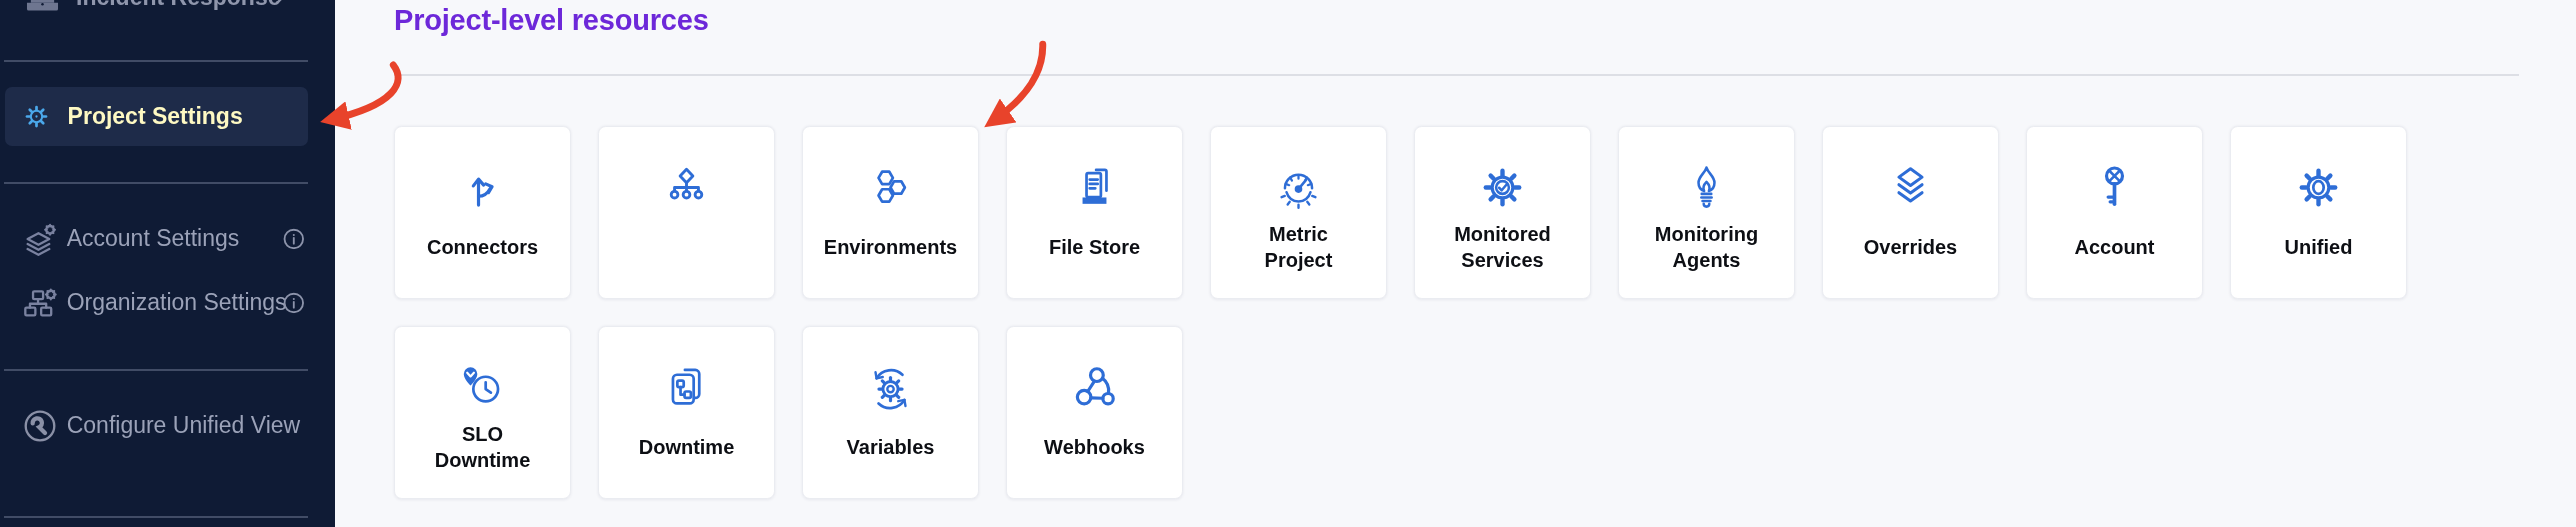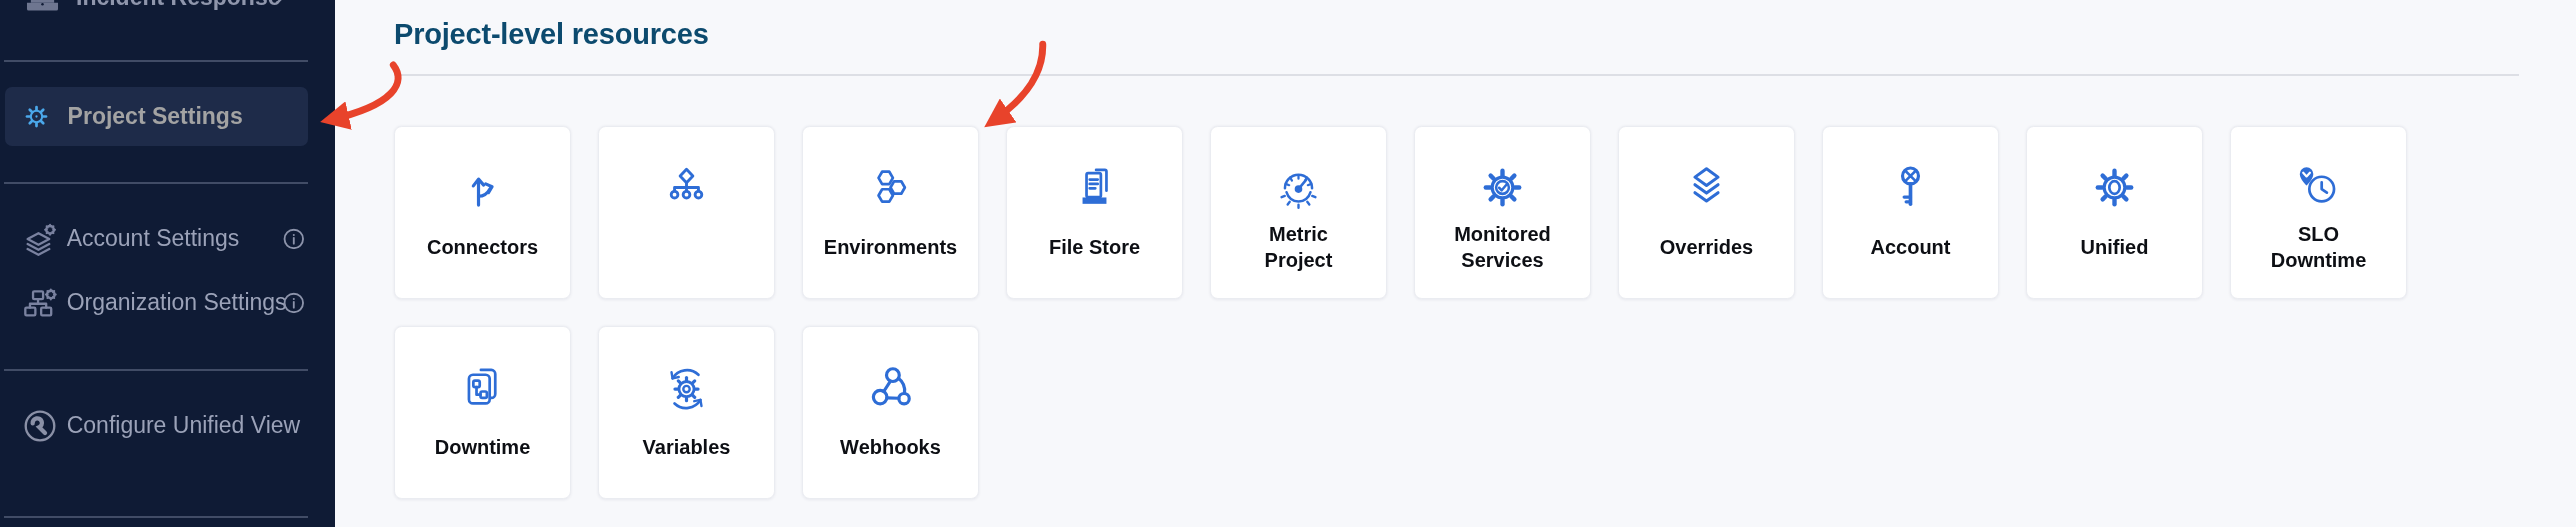--- a/index.html
+++ b/index.html
@@ -19,33 +19,33 @@
   .ir-label{
     position:absolute;top:-17px;left:76px;font-size:23px;font-weight:bold;
     color:#8F96AC;line-height:28px;white-space:nowrap;
   }
   .ir-chevron{position:absolute;top:-13px;left:270px;}
   .pill{
     position:absolute;top:87px;left:4.6px;width:303px;height:59px;
     background:#1E2B49;border-radius:7px;display:flex;align-items:center;cursor:pointer;
   }
   .pill-icon{margin-left:17px;display:flex;}
-  .pill-label{margin-left:17px;font-size:23px;font-weight:bold;color:#a3a3a3;white-space:nowrap;}
+  .pill-label{margin-left:17px;font-size:23px;font-weight:bold;color:#fef9c3;white-space:nowrap;}
   .sb-row{
-    position:absolute;left:8px;width:335px;height:49px;display:flex;align-items:center;
-    color:#9BA2B8;font-size:23px;cursor:pointer;
+    position:absolute;left:0;width:335px;height:49px;display:flex;align-items:center;
+    color:#9BA2B8;font-size:23px;cursor:pointer;padding-left:8px;
   }
   .sb-row .sb-icon{margin-left:15.4px;width:34px;display:flex;justify-content:center;}
   .sb-row .sb-label{margin-left:9.3px;white-space:nowrap;}
   .sb-row .info{position:absolute;right:38px;top:50%;transform:translateY(-50%);display:flex;cursor:pointer;}
   
   .main{position:absolute;left:335px;top:0;right:0;bottom:0;background:#F7F8FB;}
   .title{
-    position:absolute;left:59px;top:18px;font-size:29px;font-weight:bold;
-    color:#0c4a6e;letter-spacing:-0.2px;white-space:nowrap;
+    position:absolute;left:59px;top:4px;font-size:29px;font-weight:bold;
+    color:#6d28d9;letter-spacing:-0.2px;white-space:nowrap;
   }
   .rule{position:absolute;left:59px;right:57px;top:74px;height:1.5px;background:#DDDFE5;}
   .grid{
     position:absolute;left:59px;top:126px;
     display:grid;grid-template-columns:repeat(10,177px);grid-auto-rows:173px;
     column-gap:37px;row-gap:40px;gap:27px;
   }
   .card{
     position:relative;background:#FFFFFF;border:0.8px solid #EAECF1;border-radius:7.7px;
     box-shadow:0 0.8px 3.1px rgba(25,35,70,.07);box-sizing:border-box;cursor:pointer;
@@ -258,20 +258,32 @@
           </g>
           <circle cx="32" cy="32" r="8" stroke-width="3.2"></circle>
           <path d="M27.8 32.3 l3.2 3.2 l5.6 -6.6" stroke-width="3.2"></path>
         </svg>
       </div>
       <div class="card-label">
           <span>Monitored Services</span>
         </div>
     </div>
 
+    <div class="card two-line">
+      <div class="card-icon">
+        <svg width="51" height="51" viewBox="0 0 64 64" fill="none" stroke="#2E6DD6" stroke-width="3.2" stroke-linecap="round" stroke-linejoin="round">
+          <path d="M32 7 C30 14 22 18 22 26 C22 31.5 25 35 29 36.5 C27 32 29.5 27.5 32 25 C34.5 27.5 37 32 35 36.5 C39 35 42 31.5 42 26 C42 18 34 14 32 7 Z"></path>
+          <path d="M26 40 h12 M25.5 44.5 h13 M27 49 h10"></path>
+          <path d="M28.5 52.5 a3.5 3.5 0 0 0 7 0"></path>
+        </svg>
+      </div>
+      <div class="card-label">
+          <span>Monitoring Agents</span>
+        </div>
+    </div>
 
     <div class="card">
       <div class="card-icon">
         <svg width="51" height="51" viewBox="0 0 64 64" fill="none" stroke="#2E6DD6" stroke-width="3.8" stroke-linejoin="round" stroke-linecap="round">
           <path d="M32 8.5 L46.5 19 L32 29.5 L17.5 19 Z"></path>
           <path d="M17.5 28.5 L32 39 L46.5 28.5"></path>
           <path d="M17.5 38.5 L32 49 L46.5 38.5"></path>
         </svg>
       </div>
       <div class="card-label">

